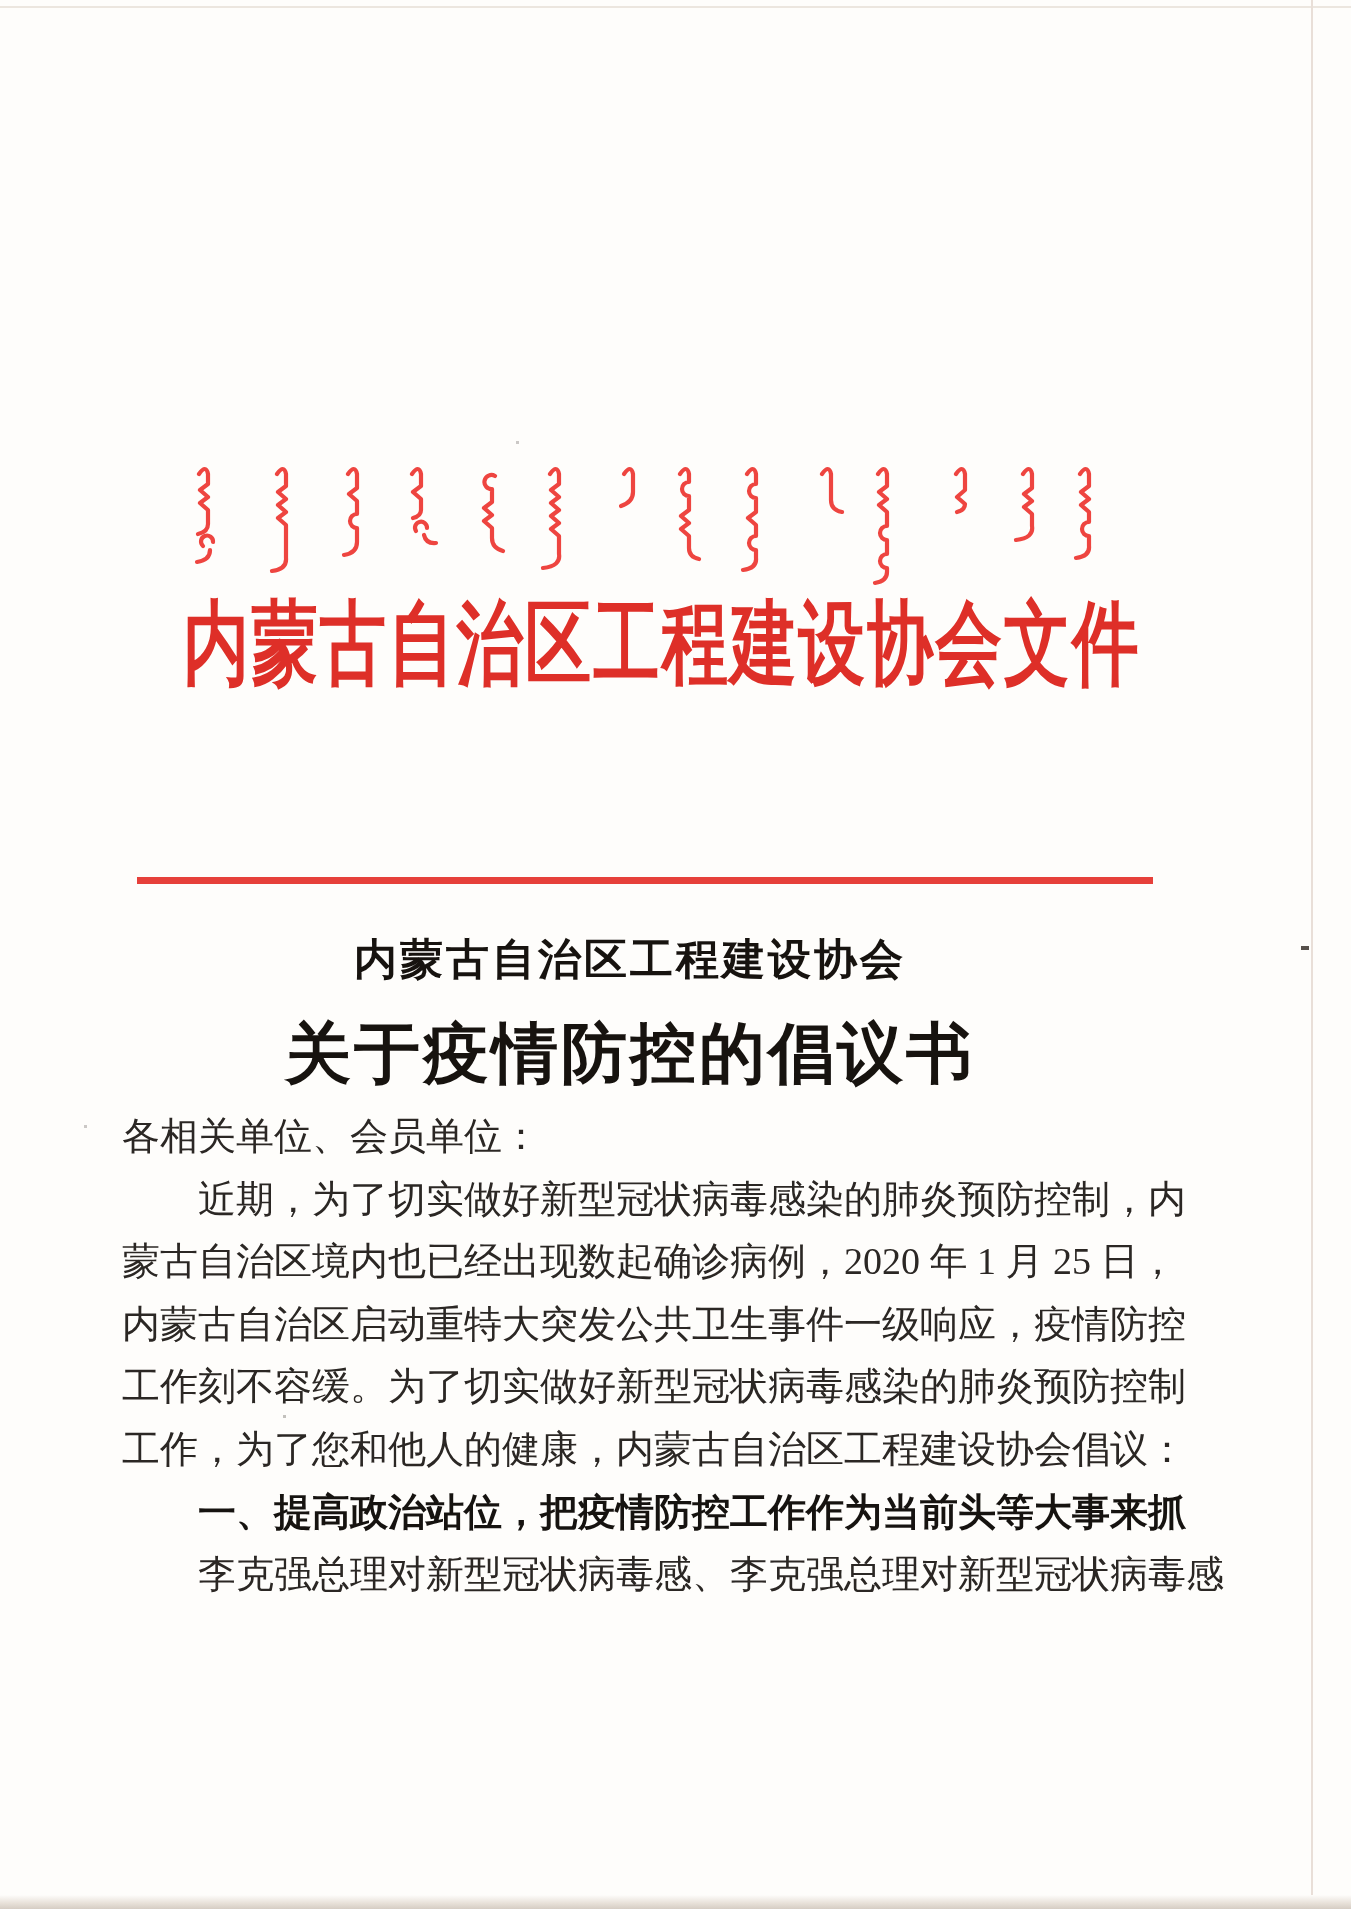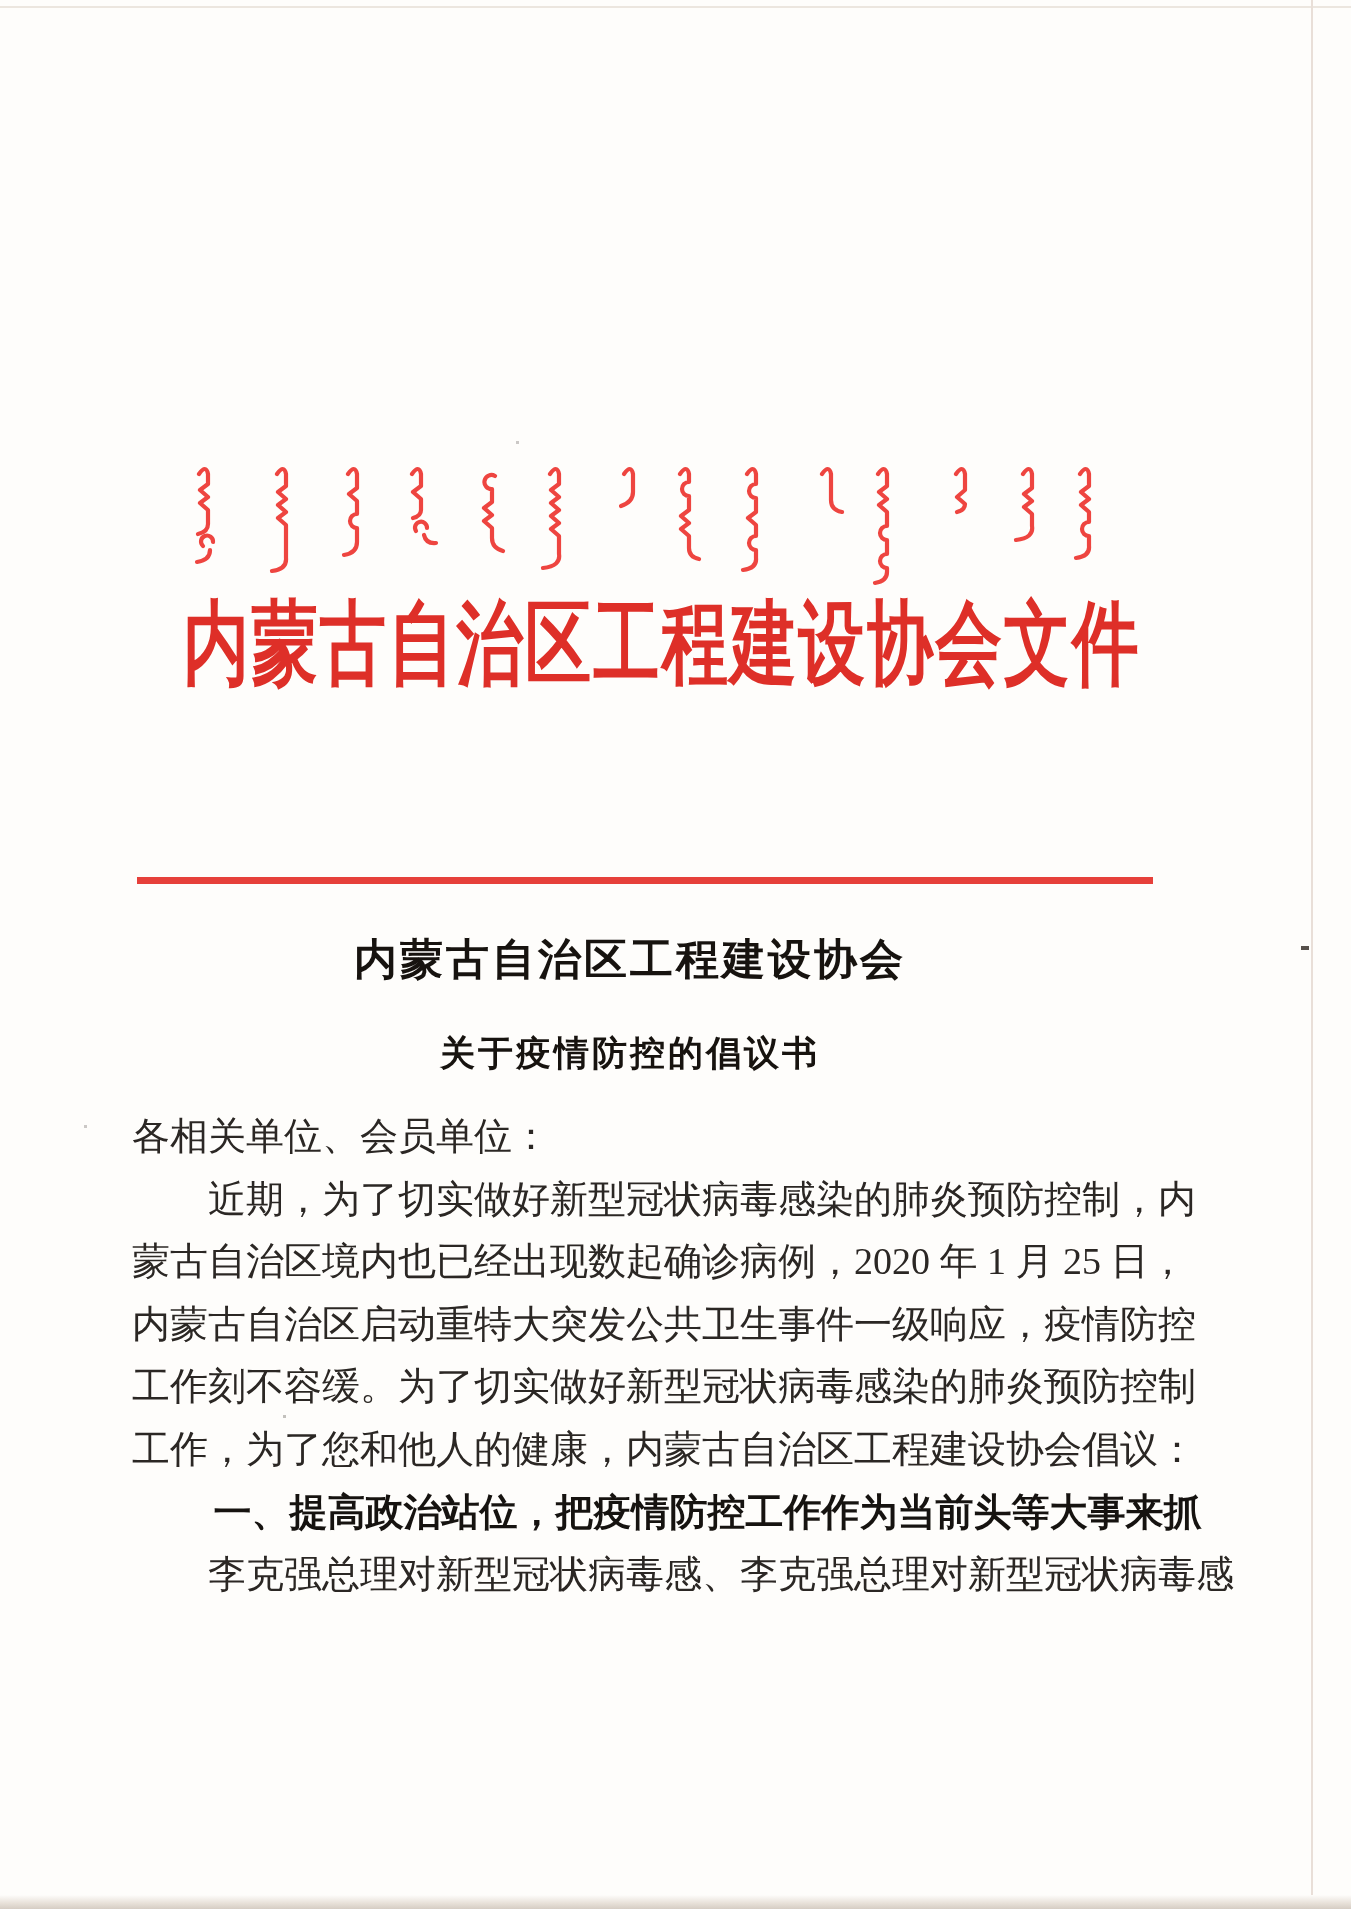--- a/index.html
+++ b/index.html
@@ -34,29 +34,29 @@
     color:#de2f28; letter-spacing:3px; white-space:nowrap;
     transform:scaleX(0.72); transform-origin:0 0;
     font-family:"Liberation Serif", serif;
   }
   .red-rule { position:absolute; top:877px; left:137px; width:1016px; height:7px; background:#e6403a; }
 
   
   .doc-title { position:absolute; top:916px; left:0; width:1260px; text-align:center;
                color:#17130f; font-weight:bold; font-family:"Liberation Serif", serif; }
   .doc-title .t1 { font-size:43px; line-height:88px; letter-spacing:3px; }
-  .doc-title .t2 { font-size:35px; line-height:100px; letter-spacing:3px; }
+  .doc-title .t2 { font-size:66px; line-height:100px; letter-spacing:3px; }
 
   
-  .body-text { position:absolute; top:1105px; left:132px; width:1075px;
+  .body-text { position:absolute; top:1105px; left:122px; width:1075px;
                font-size:38px; color:#2b2724; }
   .body-text .line { height:62.6px; line-height:62.6px; white-space:nowrap; }
   .body-text .indent { text-indent:76px; }
   .body-text .bold-line { font-weight:bold; color:#161310; font-size:38px;
-                          font-family:"Liberation Sans", sans-serif;text-align:center; }
+                          font-family:"Liberation Sans", sans-serif; }
 </style>
 </head>
 <body>
 
 <div class="page">
 
   <div class="edge-top"></div>
   <div class="edge-right"></div>
   <div class="edge-bottom"></div>
   <div class="speck s1"></div>

